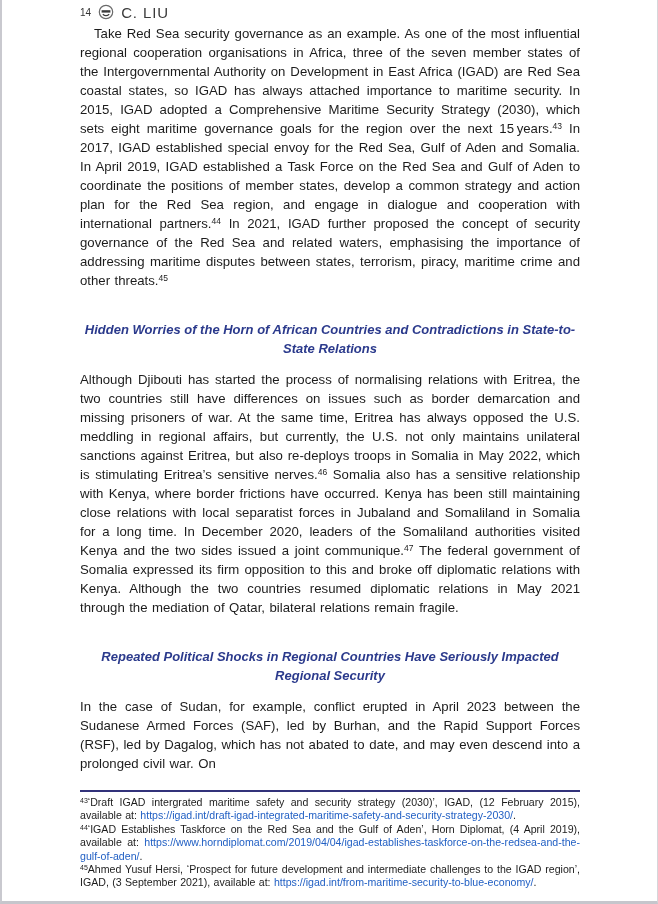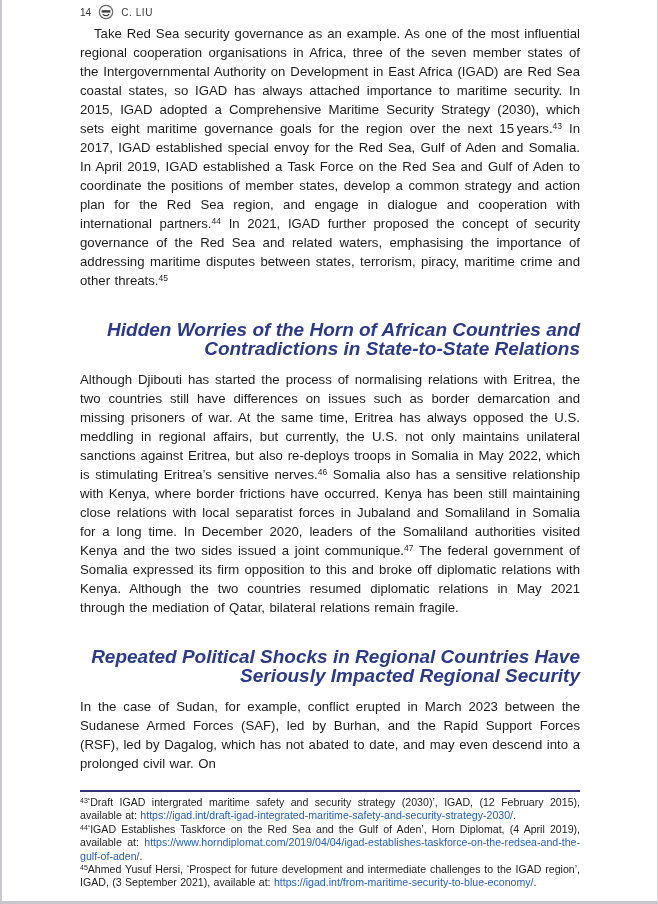--- a/index.html
+++ b/index.html
@@ -18,41 +18,41 @@
   .content{
     box-sizing:border-box;
     padding:4px 77px 0 78px;
   }
   
   .runhead{
     display:flex;align-items:center;gap:7px;
     height:16px;margin-bottom:4px;
   }
   .runhead .pagenum{font-size:10px;color:#333;}
-  .runhead .author{font-size:10px;letter-spacing:.06em;color:#3a3a3a;}
+  .runhead .author{font-size:15px;letter-spacing:.06em;color:#3a3a3a;}
   .logo{width:16px;height:16px;display:inline-block;}
   
   .para{
     margin:0;
     font-size:13.2px;
     line-height:19px;
     text-align:justify;
     color:#1c1c1c;
     word-spacing:.06em;
   }
   .para.first{margin-top:4px;text-indent:14px;}
   .para sup{font-size:8.5px;line-height:0;vertical-align:4px;}
   .section-heading{
     margin:30px 0 12px 0;
-    font-size:19px;
+    font-size:13px;
     line-height:19px;
     font-weight:bold;
     font-style:italic;
     color:#2b3a8c;
-    text-align:right;
+    text-align:center;
   }
   .h2{}
   
   .footnotes{
     margin-top:17px;
     border-top:2px solid #32327a;
     padding-top:4px;
   }
   .footnote{
     font-size:10.6px;
@@ -83,21 +83,21 @@
     </div>
 
     <p class="para first"><span>Take Red Sea security governance as an example. As one of the most influential regional cooperation organisations in Africa, three of the seven member states of the Intergovernmental Authority on Development in East Africa (IGAD) are Red Sea coastal states, so IGAD has always attached importance to maritime security. In 2015, IGAD adopted a Comprehensive Maritime Security Strategy (2030), which sets eight maritime governance goals for the region over the next 15 years.</span><sup>43</sup><span> In 2017, IGAD established special envoy for the Red Sea, Gulf of Aden and Somalia. In April 2019, IGAD established a Task Force on the Red Sea and Gulf of Aden to coordinate the positions of member states, develop a common strategy and action plan for the Red Sea region, and engage in dialogue and cooperation with international partners.</span><sup>44</sup><span> In 2021, IGAD further proposed the concept of security governance of the Red Sea and related waters, emphasising the importance of addressing maritime disputes between states, terrorism, piracy, maritime crime and other threats.</span><sup>45</sup></p>
 
     <h3 class="section-heading">Hidden Worries of the Horn of African Countries and Contradictions in State-to-State Relations</h3>
 
     <p class="para"><span>Although Djibouti has started the process of normalising relations with Eritrea, the two countries still have differences on issues such as border demarcation and missing prisoners of war. At the same time, Eritrea has always opposed the U.S. meddling in regional affairs, but currently, the U.S. not only maintains unilateral sanctions against Eritrea, but also re-deploys troops in Somalia in May 2022, which is stimulating Eritrea’s sensitive nerves.</span><sup>46</sup><span> Somalia also has a sensitive relationship with Kenya, where border frictions have occurred. Kenya has been still maintaining close relations with local separatist forces in Jubaland and Somaliland in Somalia for a long time. In December 2020, leaders of the Somaliland authorities visited Kenya and the two sides issued a joint communique.</span><sup>47</sup><span> The federal government of Somalia expressed its firm opposition to this and broke off diplomatic relations with Kenya. Although the two countries resumed diplomatic relations in May 2021 through the mediation of Qatar, bilateral relations remain fragile.</span></p>
 
     <h3 class="section-heading h2">Repeated Political Shocks in Regional Countries Have Seriously Impacted Regional Security</h3>
 
-    <p class="para">In the case of Sudan, for example, conflict erupted in March 2023 between the Sudanese Armed Forces (SAF), led by Burhan, and the Rapid Support Forces (RSF), led by Dagalog, which has not abated to date, and may even descend into a prolonged civil war. On</p>
+    <p class="para">In the case of Sudan, for example, conflict erupted in April 2023 between the Sudanese Armed Forces (SAF), led by Burhan, and the Rapid Support Forces (RSF), led by Dagalog, which has not abated to date, and may even descend into a prolonged civil war. On</p>
 
     <div class="footnotes">
       <div class="footnote"><sup>43</sup><span>‘Draft IGAD intergrated maritime safety and security strategy (2030)’, IGAD, (12 February 2015), available at: </span><a class="url">https://igad.int/draft-igad-integrated-maritime-safety-and-security-strategy-2030/</a><span>.</span></div>
       <div class="footnote"><sup>44</sup><span>‘IGAD Establishes Taskforce on the Red Sea and the Gulf of Aden’, Horn Diplomat, (4 April 2019), available at: </span><a class="url">https://www.horndiplomat.com/2019/04/04/igad-establishes-taskforce-on-the-redsea-and-the-gulf-of-aden/</a><span>.</span></div>
       <div class="footnote"><sup>45</sup><span>Ahmed Yusuf Hersi, ‘Prospect for future development and intermediate challenges to the IGAD region’, IGAD, (3 September 2021), available at: </span><a class="url">https://igad.int/from-maritime-security-to-blue-economy/</a><span>.</span></div>
 
     </div>
 
   </div>
 </div>

